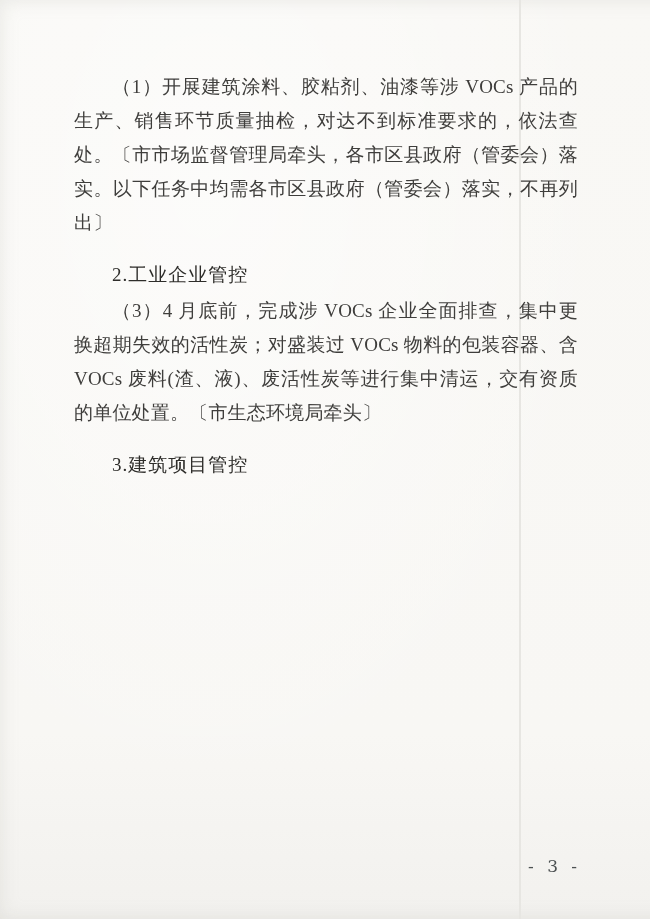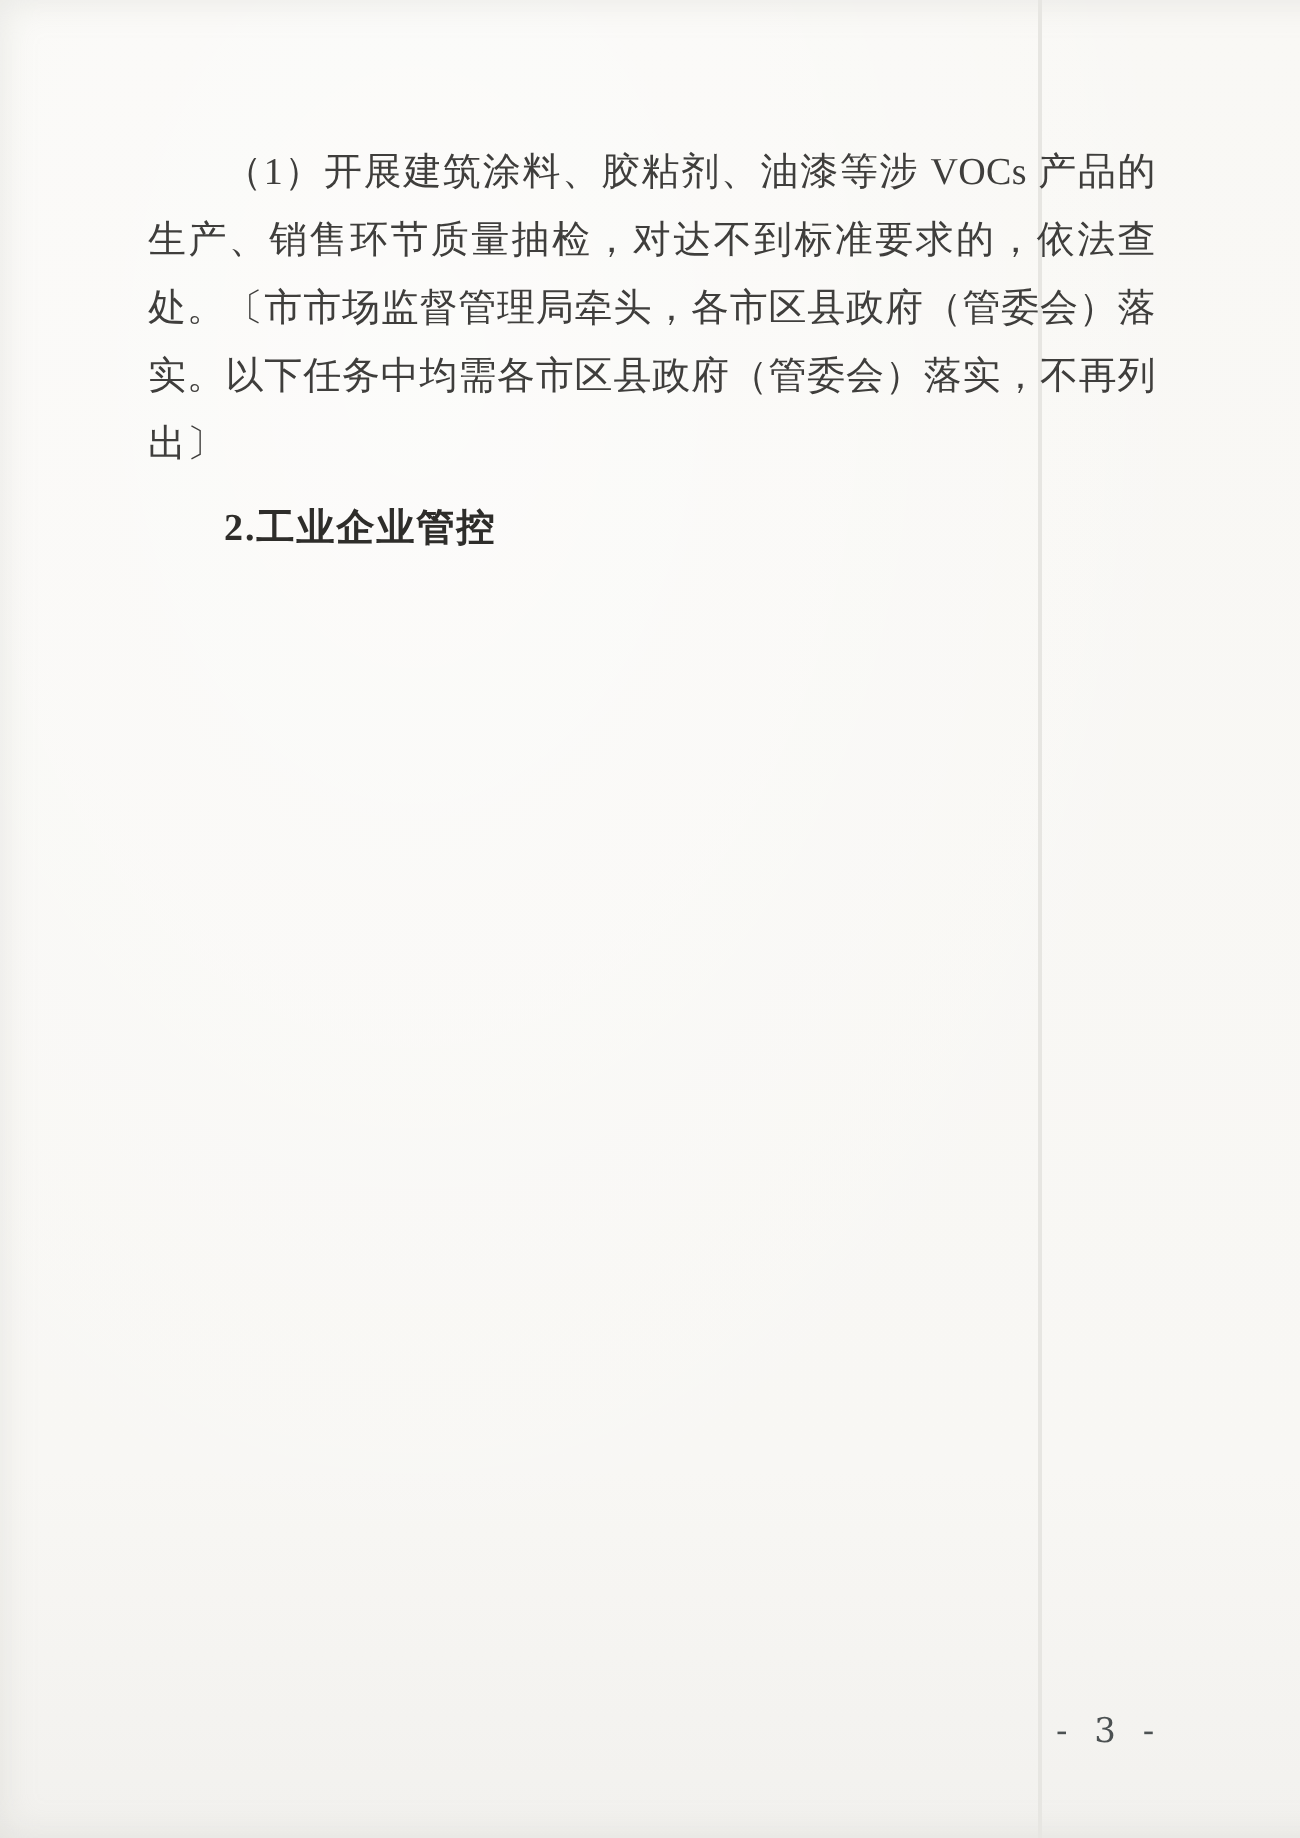--- a/index.html
+++ b/index.html
@@ -42,23 +42,23 @@
     font-size: 19px;
     line-height: 34px;
     text-align: justify;
     letter-spacing: 0.2px;
   }
   .content p {
     margin: 0;
     text-indent: 2em;
   }
   .content p.heading {
-    font-weight: bold;
+    font-weight: normal;
     color: #2e2d2a;
-    margin: 8px 0 2px 0;
+    margin: 18px 0 2px 0;
     letter-spacing: 1px;
   }
   .page-number {
     position: absolute;
     top: 856px;
     left: 528px;
     width: 60px;
     color: #4c5152;
     font-size: 17px;
     letter-spacing: 4px;
@@ -69,17 +69,19 @@
 </head>
 <body>
 
 <div class="page">
 
   <div class="fold-line"></div>
 
   <div class="content">
     <p class="body-para">（1）开展建筑涂料、胶粘剂、油漆等涉 VOCs 产品的生产、销售环节质量抽检，对达不到标准要求的，依法查处。〔市市场监督管理局牵头，各市区县政府（管委会）落实。以下任务中均需各市区县政府（管委会）落实，不再列出〕</p>
     <p class="heading">2.工业企业管控</p>
+    <p class="body-para">（3）4 月底前，完成涉 VOCs 企业全面排查，集中更换超期失效的活性炭；对盛装过 VOCs 物料的包装容器、含 VOCs 废料(渣、液)、废活性炭等进行集中清运，交有资质的单位处置。〔市生态环境局牵头〕</p>
+    <p class="heading">3.建筑项目管控</p>
   </div>
 
   <div class="page-number">- 3 -</div>
 
 </div>
 
 </body></html>

